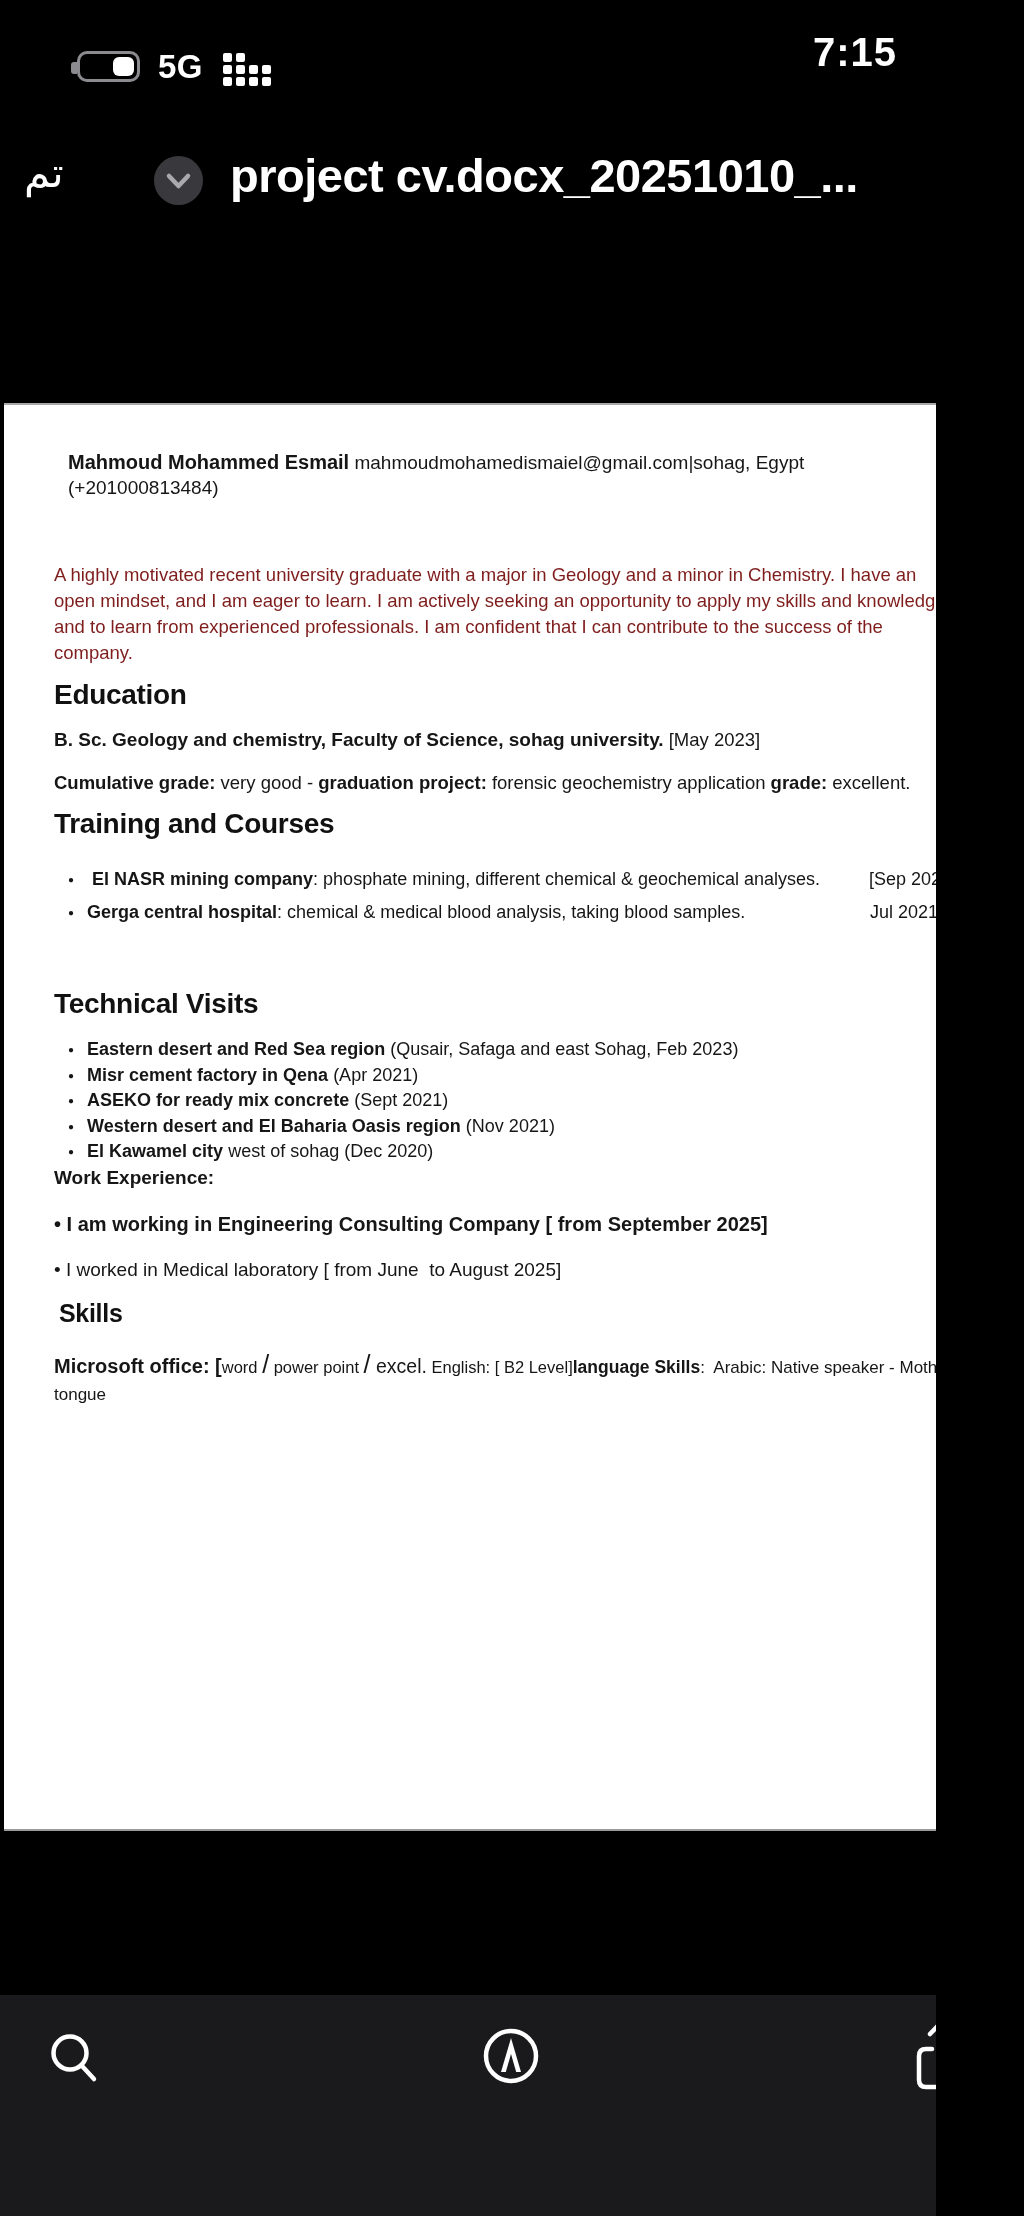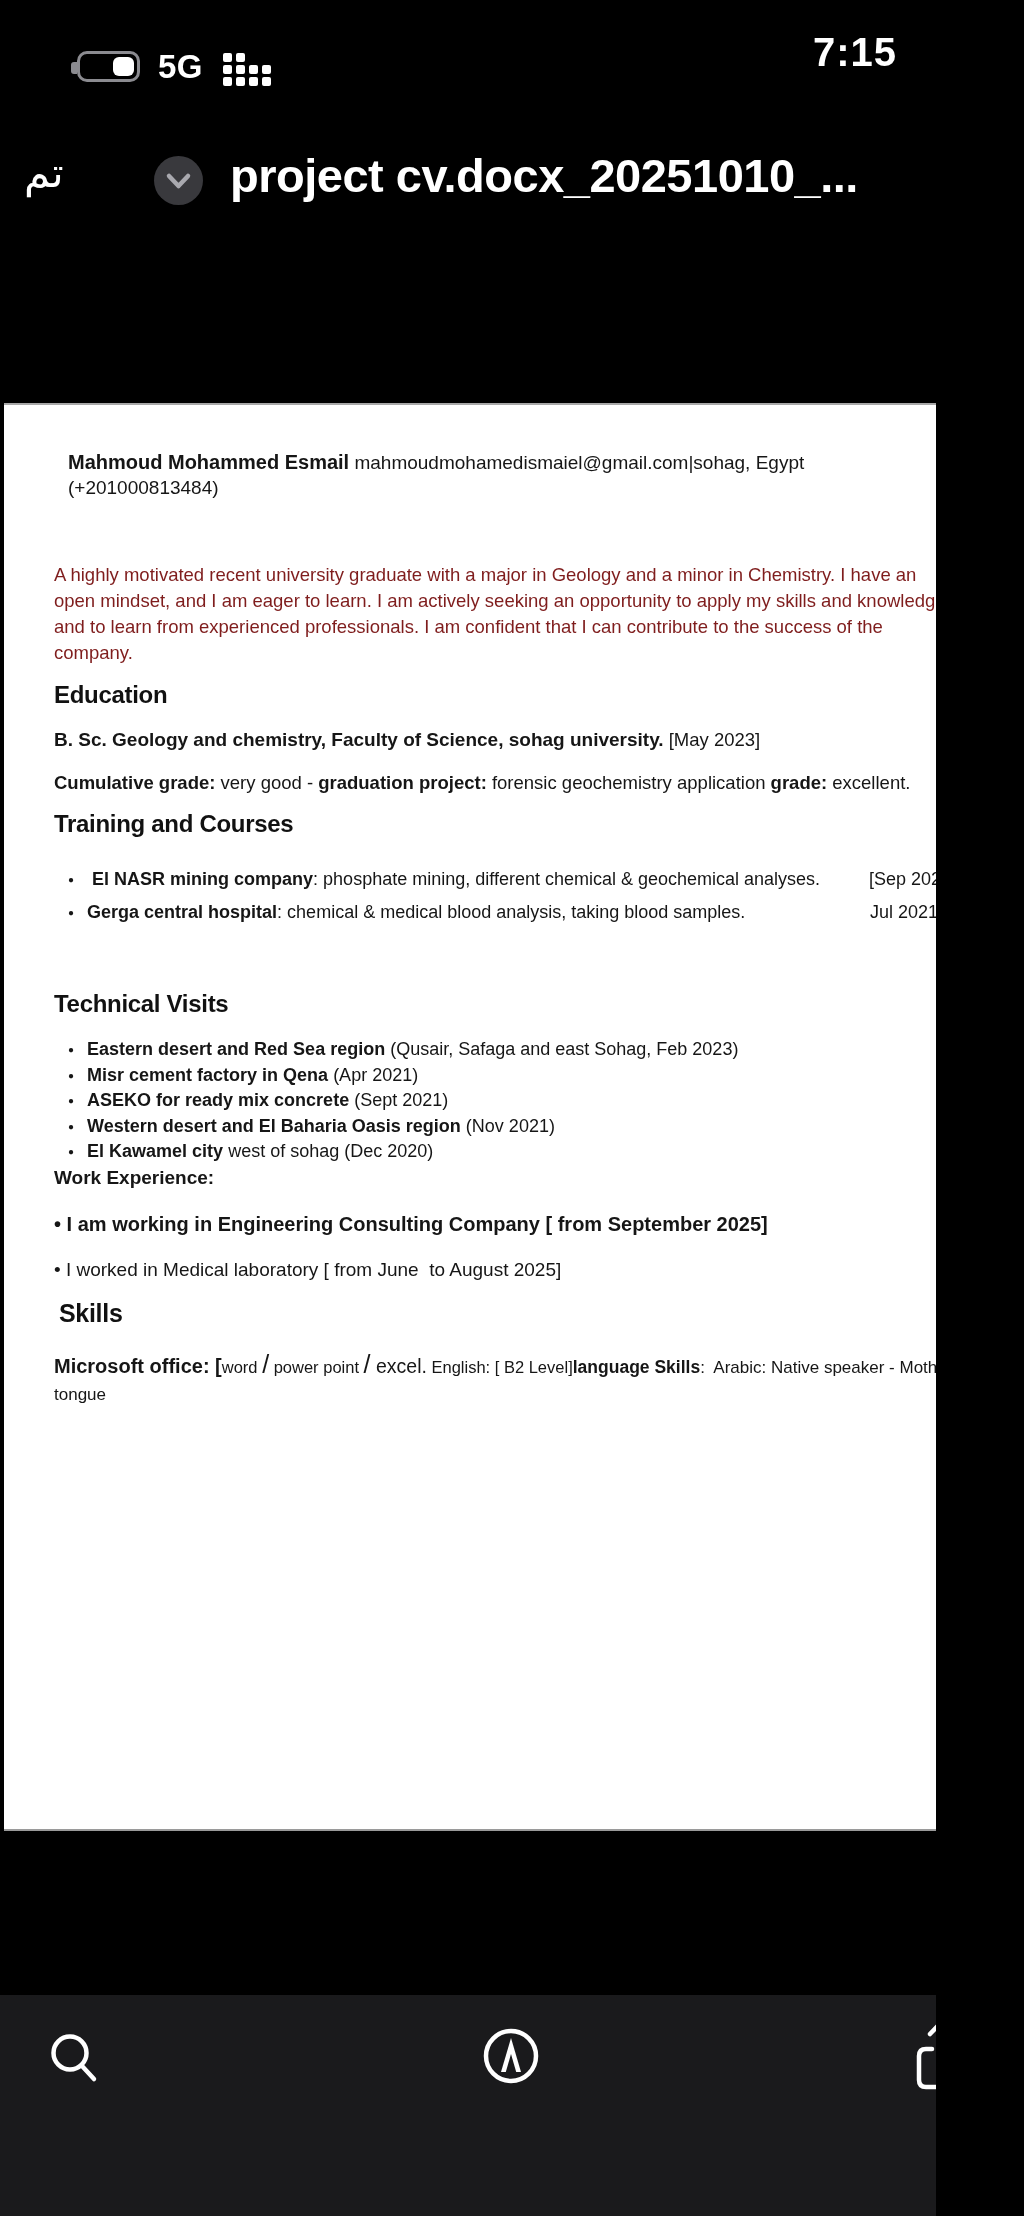--- a/index.html
+++ b/index.html
@@ -39,21 +39,21 @@
     position:absolute; top:403px; left:4px; width:1012px; height:1428px;
     background:#fff; color:#161616;
     border-top:2px solid #a8a8a8; border-bottom:2px solid #9a9a9a;
     padding:45px 60px 0 50px;
   }
   .page .pre { white-space:pre-wrap; }
   .b { font-weight:700; }
   .name-line { margin-left:14px; font-size:20px; line-height:24px; }
   .name-line .contact { font-size:19px; font-weight:400; }
   .summary { margin-top:62px; font-size:18.5px; line-height:26px; color:#7f1d1d; }
-  .h2 { margin-top:14px; font-size:24px; line-height:30px; font-weight:700; letter-spacing:-0.3px; color:#111; }
+  .h2 { margin-top:14px; font-size:28px; line-height:30px; font-weight:700; letter-spacing:-0.3px; color:#111; }
   .degree { margin-top:17px; font-size:19px; line-height:26px; }
   .degree .date { font-weight:400; font-size:18.5px; }
   .grade { margin-top:17px; font-size:18.5px; line-height:26px; }
   .train-h { margin-top:13px; }
   .t-list { margin-top:21px; }
   .t-row { display:flex; align-items:baseline; font-size:18px; line-height:23px; padding-left:14px; }
   .t-row::before { content:"●"; font-size:10px; margin-right:13px; position:relative; top:-2px; }
   .t-text { flex:1; padding-right:10px; }
   .t-date { font-size:18px; white-space:nowrap;margin-top:8px; }
   .t-date.inset { margin-right:18px; }

